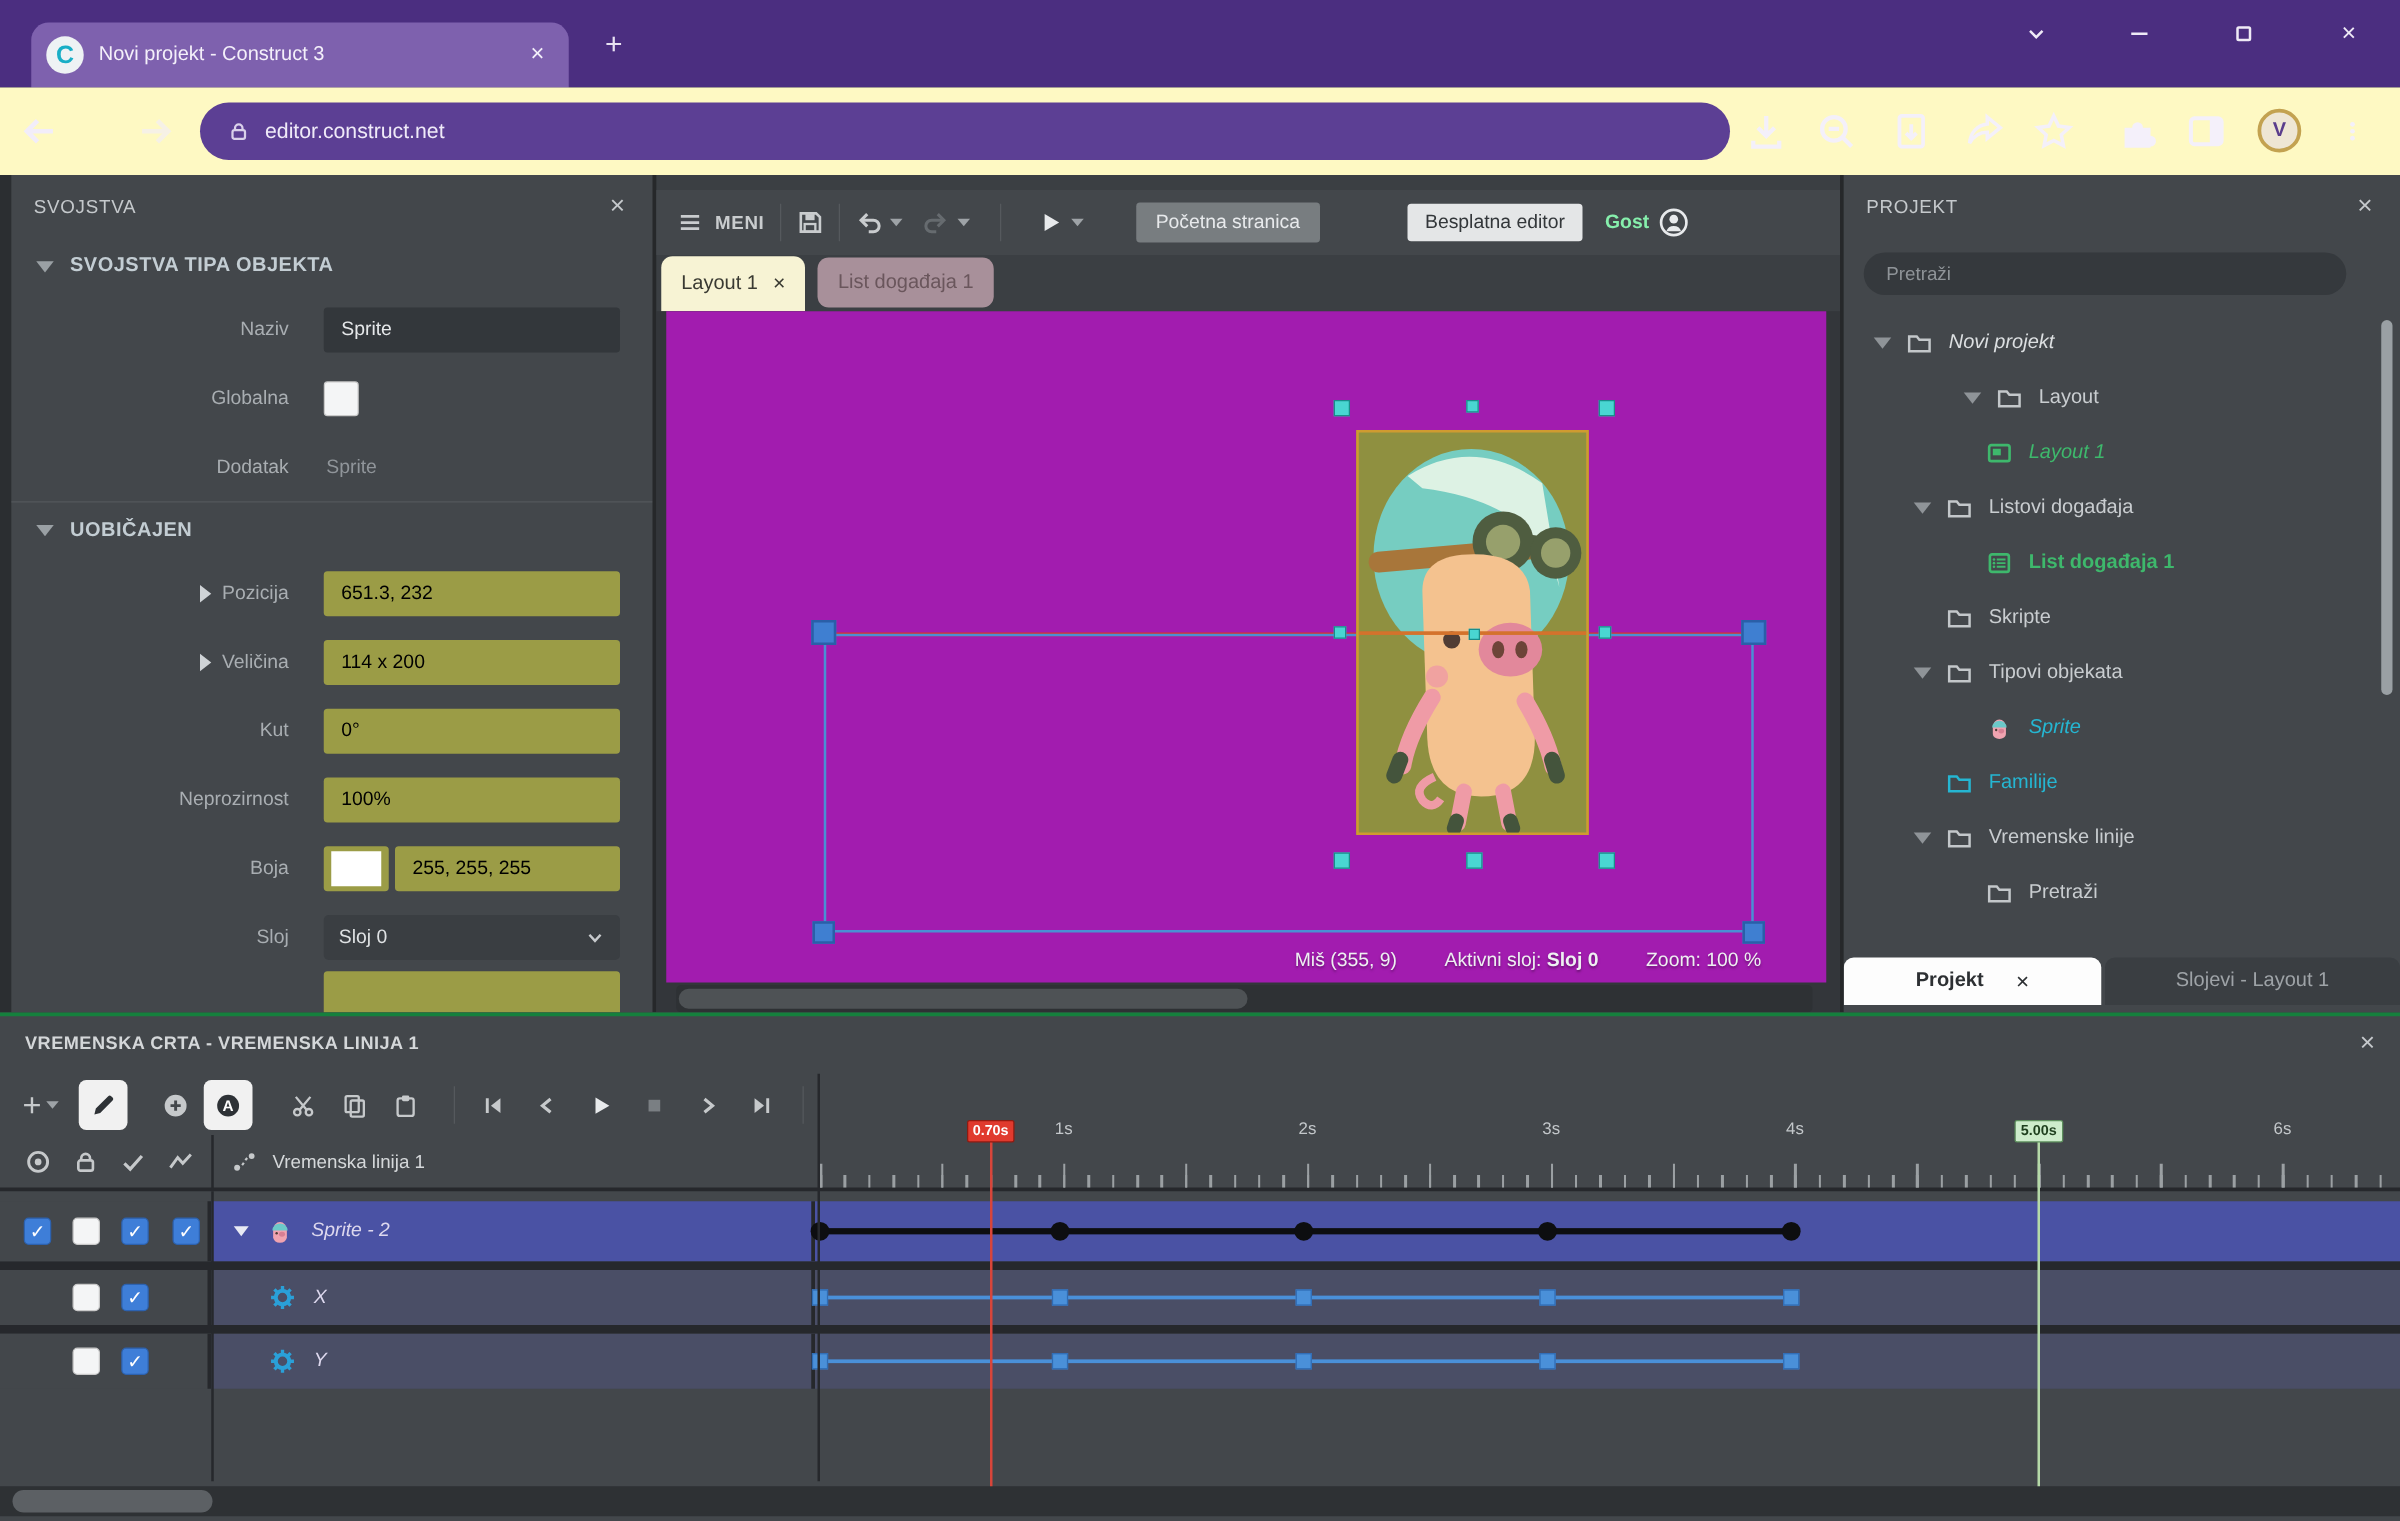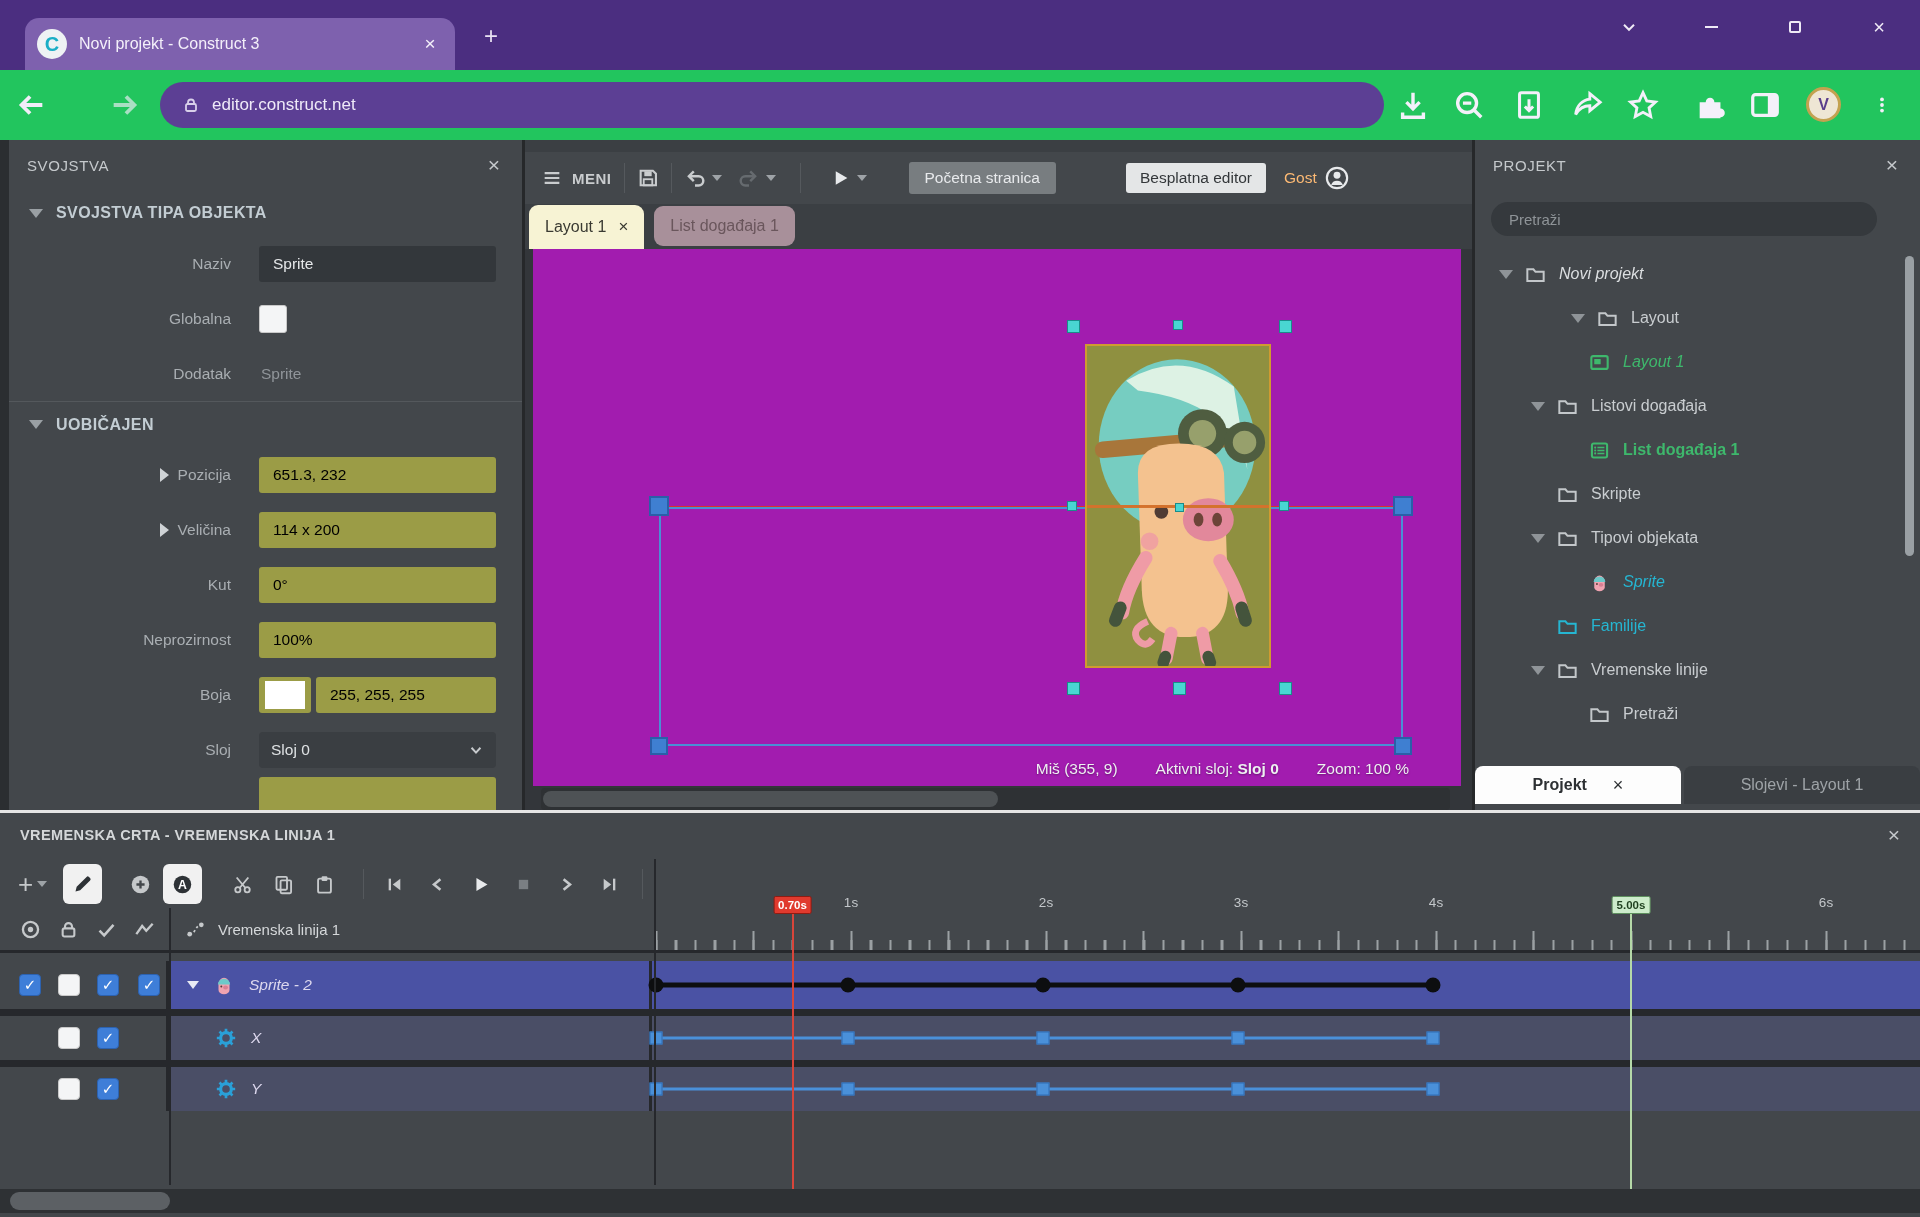--- a/index.html
+++ b/index.html
@@ -18,21 +18,21 @@
   .btitle{flex:1;font-size:16px;color:#f4f0fa;white-space:nowrap;overflow:hidden;}
   .btab-close{width:26px;height:26px;border-radius:50%;display:flex;align-items:center;justify-content:center;
     color:#f4f0fa;font-size:19px;}
   .newtab{position:absolute;left:475px;top:20px;width:32px;height:32px;color:#e8e2f2;font-size:24px;
     display:flex;align-items:center;justify-content:center;border-radius:50%;}
   .wctrl{position:absolute;top:10px;height:34px;width:46px;display:flex;align-items:center;justify-content:center;color:#efeaf6;}
   .wctrl .icon{width:20px;height:20px;}
   #wc-min{left:1688px;} #wc-min i{display:block;width:13px;height:2px;background:#efeaf6;}
   #wc-max{left:1772px;} #wc-max i{display:block;width:12px;height:12px;border:2px solid #efeaf6;border-radius:2px;}
   #wc-close{left:1856px;font-size:20px;} #wc-chev{left:1606px;}
-  #btoolbar{position:absolute;left:0;top:70px;width:1920px;height:70px;background:#22c55e;display:flex;align-items:center;gap:46px;}
+  #btoolbar{position:absolute;left:0;top:70px;width:1920px;height:70px;background:#fef9c3;display:flex;align-items:center;gap:46px;}
   .navic{width:34px;height:34px;margin-left:14px;color:#f2edf9;}
   .urlpill{position:absolute;left:160px;top:12px;width:1224px;height:46px;border-radius:23px;background:#5c3f94;
     display:flex;align-items:center;gap:12px;padding:0 22px;}
   .urlpill .icon{width:18px;height:18px;color:#d9d0ea;}
   .urltext{font-size:17px;color:#efeaf8;}
   .brico{position:absolute;top:18px;width:34px;height:34px;color:#f4f0fa;}
   #avatar{position:absolute;left:1806px;top:17px;width:35px;height:35px;border-radius:50%;background:#eee6d4;
     border:3px solid #c3a250;color:#5a3d8c;font-weight:bold;font-size:16px;display:flex;align-items:center;justify-content:center;}
 
   
@@ -69,21 +69,21 @@
   #ed-toolbar{height:58px;background:#43474b;display:flex;align-items:center;position:relative;margin-top:12px;}
   .et{color:#c9ccce;display:flex;align-items:center;}
   .et .icon{width:22px;height:22px;}
   .etxt{font-size:15px;font-weight:bold;letter-spacing:.5px;margin-left:9px;color:#c9ccce;}
   .vdiv{width:1px;height:30px;background:#55595d;margin:0 12px;}
   .ddarrow{width:0;height:0;border-left:5px solid transparent;border-right:5px solid transparent;
     border-top:6px solid #9ea3a7;margin-left:6px;}
   .disabled{color:#666b6f;}
   .btn-home{background:#787d80;color:#e8eaec;font-size:15.5px;border-radius:3px;padding:7px 16px;margin-left:42px;}
   .btn-edition{background:#e4e6e7;color:#33373a;font-size:15.5px;border-radius:3px;padding:6px 14px;margin-left:70px;}
-  .guest{display:flex;align-items:center;gap:8px;margin-left:18px;color:#fdba74;font-size:15.5px;}
+  .guest{display:flex;align-items:center;gap:8px;margin-left:18px;color:#86efac;font-size:15.5px;font-weight:bold;}
   .guest .icon{width:24px;height:24px;color:#e8eaec;}
   #doc-tabs{height:50px;background:#3b3f43;display:flex;align-items:flex-end;padding-left:4px;gap:10px;}
   .dtab{height:44px;border-radius:9px 9px 0 0;display:flex;align-items:center;padding:0 16px;gap:12px;font-size:16px;}
   .dtab.active{background:#f7f3d4;color:#3a3a32;}
   .dtab.inactive{background:#a8909a;color:#6a565c;border-radius:9px;height:40px;margin-bottom:3px;}
   .dtab .tclose{font-size:17px;}
   #canvas-wrap{flex:1;position:relative;padding:0 11px 0 8px;background:#33363a;}
   #canvas{position:relative;width:100%;height:537px;background:#a21caf;overflow:hidden;}
   #canvas-scroll{height:22px;margin:2px 11px 0 8px;background:#2e3134;border-radius:4px;position:relative;}
   #canvas-scroll .thumb{position:absolute;left:2px;top:3px;height:16px;width:455px;background:#4e5255;border-radius:8px;}
@@ -117,21 +117,21 @@
   .st-cyan{color:#25b6d2;}
   .c-green{color:#3eb86c;} .c-cyan{color:#25b6d2;}
   #tree-scroll{position:absolute;right:6px;top:116px;width:9px;height:300px;background:#9aa0a4;border-radius:5px;}
   #panel-tabs{position:absolute;left:0;bottom:6px;right:0;height:38px;display:flex;}
   .ptab{height:38px;display:flex;align-items:center;justify-content:center;gap:26px;font-size:16px;}
   .ptab.active{background:#fdfdfd;color:#2d3033;border-radius:8px 8px 0 0;width:206px;font-weight:bold;}
   .ptab.active .tclose{font-weight:normal;font-size:18px;}
   .ptab.inactive{flex:1;background:#3a3e42;color:#9ea3a7;margin-left:3px;border-radius:8px 8px 0 0;}
 
   
-  #timeline{position:absolute;left:0;top:810px;width:1920px;height:407px;background:#43474b;border-top:3px solid #e5e5e5;}
+  #timeline{position:absolute;left:0;top:810px;width:1920px;height:407px;background:#43474b;border-top:3px solid #15803d;}
   #tl-title{position:absolute;left:0;top:0;width:100%;height:44px;display:flex;align-items:center;padding:0 20px;}
   #tl-title .t{flex:1;font-size:14.5px;font-weight:bold;letter-spacing:.4px;color:#d4d7d9;}
   #tl-title .x{font-size:21px;color:#c5c9cc;}
   #tl-toolbar{position:absolute;left:0;top:46px;width:655px;height:50px;display:flex;align-items:center;color:#c6c9cb;}
   .tbtn{display:flex;align-items:center;justify-content:center;}
   .tbtn .icon{width:21px;height:21px;}
   .tbtn.white{width:40px;height:40px;background:#f1f1f1;border-radius:6px;color:#2e3236;}
   #tl-lefthead{position:absolute;left:0;top:96px;width:655px;height:44px;border-bottom:3px solid #26282c;
     display:flex;align-items:center;color:#c6c9cb;}
   #tl-lefthead .icon{width:21px;height:21px;}

